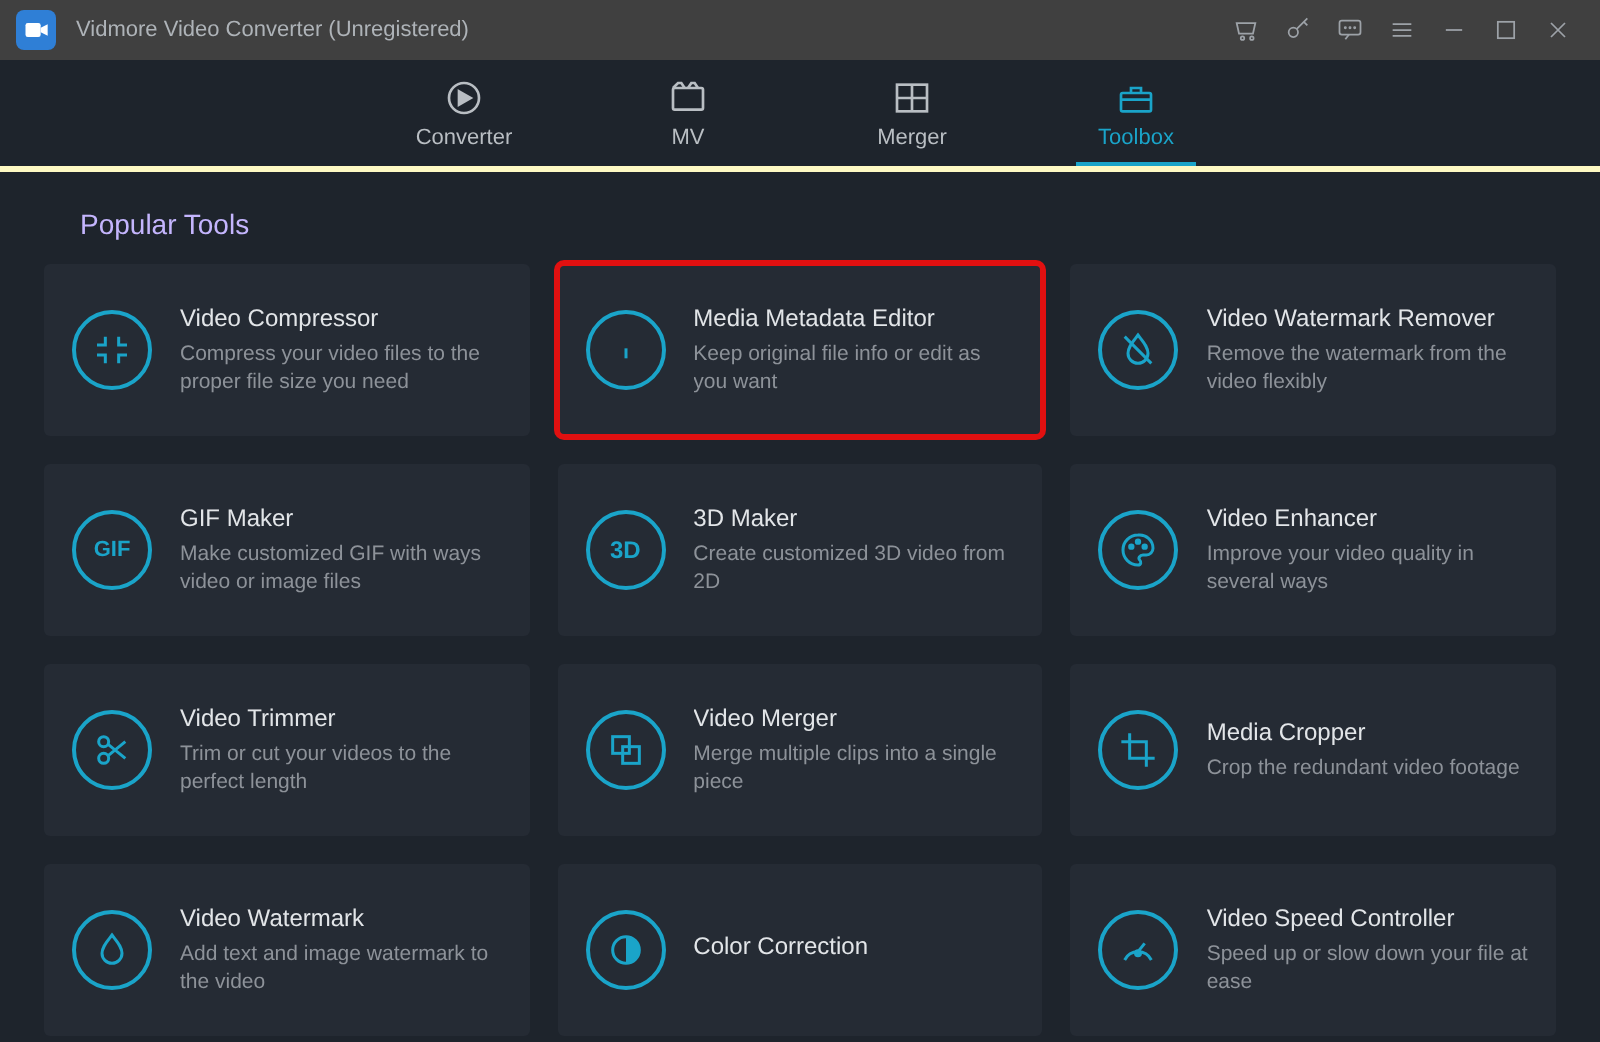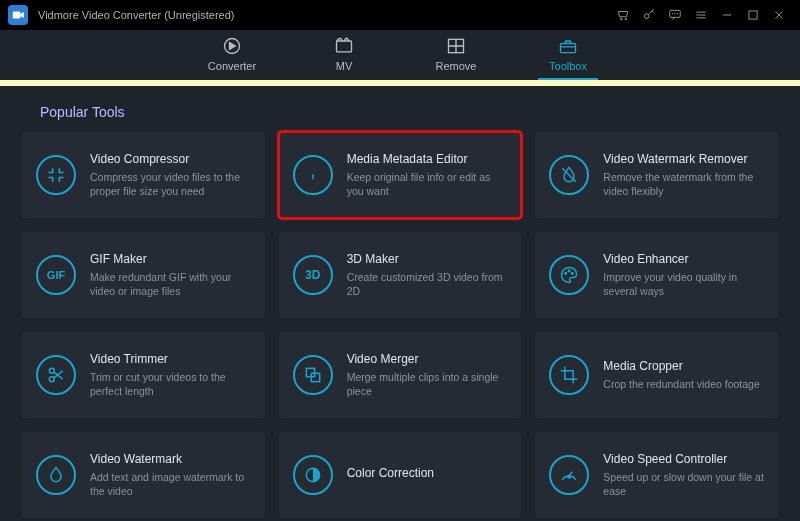--- a/index.html
+++ b/index.html
@@ -8,21 +8,21 @@
     background: #1e242c;
     font-family: "Segoe UI", Arial, sans-serif;
     color: #c8ccd0;
     font-size: 12px;
   }
   .titlebar {
     height: 30px;
     display: flex;
     align-items: center;
     padding: 0 8px;
-    background: #000000;
+    background: #404040;
   }
   .app-logo {
     width: 20px; height: 20px;
     background: #2f7fd6;
     border-radius: 4px;
     display: flex; align-items: center; justify-content: center;
     margin-right: 10px;
   }
   .app-logo svg { width: 14px; height: 14px; }
   .app-title { color: #aeb3b8; font-size: 11px; }
@@ -33,21 +33,21 @@
     color: #9da2a8;
   }
   .tb-icon svg { width: 14px; height: 14px; stroke: #9da2a8; fill: none; stroke-width: 1.5; }
 
   .tabs {
     height: 56px;
     display: flex;
     justify-content: center;
     gap: 52px;
     align-items: flex-end;
-    border-bottom: 6px solid #fef9c3;
+    border-bottom: 3px solid #fef9c3;
   }
   .tab {
     display: flex; flex-direction: column; align-items: center;
     gap: 3px;
     padding-bottom: 6px;
     color: #b9bec3;
     font-size: 11px;
     border-bottom: 2px solid transparent;
     min-width: 60px;
     cursor: pointer;
@@ -168,21 +168,21 @@
       </div>
     <span>MV</span>
   </div>
   <div class="tab">
     <div class="ticon">
         <svg viewBox="0 0 24 24">
           <rect x="3" y="4" width="18" height="16"></rect>
           <path d="M12 4v16M3 12h18"></path>
         </svg>
       </div>
-    <span>Remove</span>
+    <span>Merger</span>
   </div>
   <div class="tab active">
     <div class="ticon">
         <svg viewBox="0 0 24 24">
           <rect x="3" y="9" width="18" height="11" rx="1"></rect>
           <path d="M3 13h18M9 9V6h6v3"></path>
         </svg>
       </div>
     <span>Toolbox</span>
   </div>
@@ -226,21 +226,21 @@
       <div class="ctext">
         <div class="ctitle">Video Watermark Remover</div>
         <div class="cdesc">Remove the watermark from the video flexibly</div>
       </div>
     </div>
 
     <div class="card">
       <div class="cicon" style="border:2px solid #1aa4c9; font-size:11px; font-weight:600; color:#1aa4c9;">GIF</div>
       <div class="ctext">
         <div class="ctitle">GIF Maker</div>
-        <div class="cdesc">Make redundant GIF with your video or image files</div>
+        <div class="cdesc">Make customized GIF with ways video or image files</div>
       </div>
     </div>
 
     <div class="card">
       <div class="cicon" style="font-size:12px; font-weight:600; color:#1aa4c9;">3D</div>
       <div class="ctext">
         <div class="ctitle">3D Maker</div>
         <div class="cdesc">Create customized 3D video from 2D</div>
       </div>
     </div>

